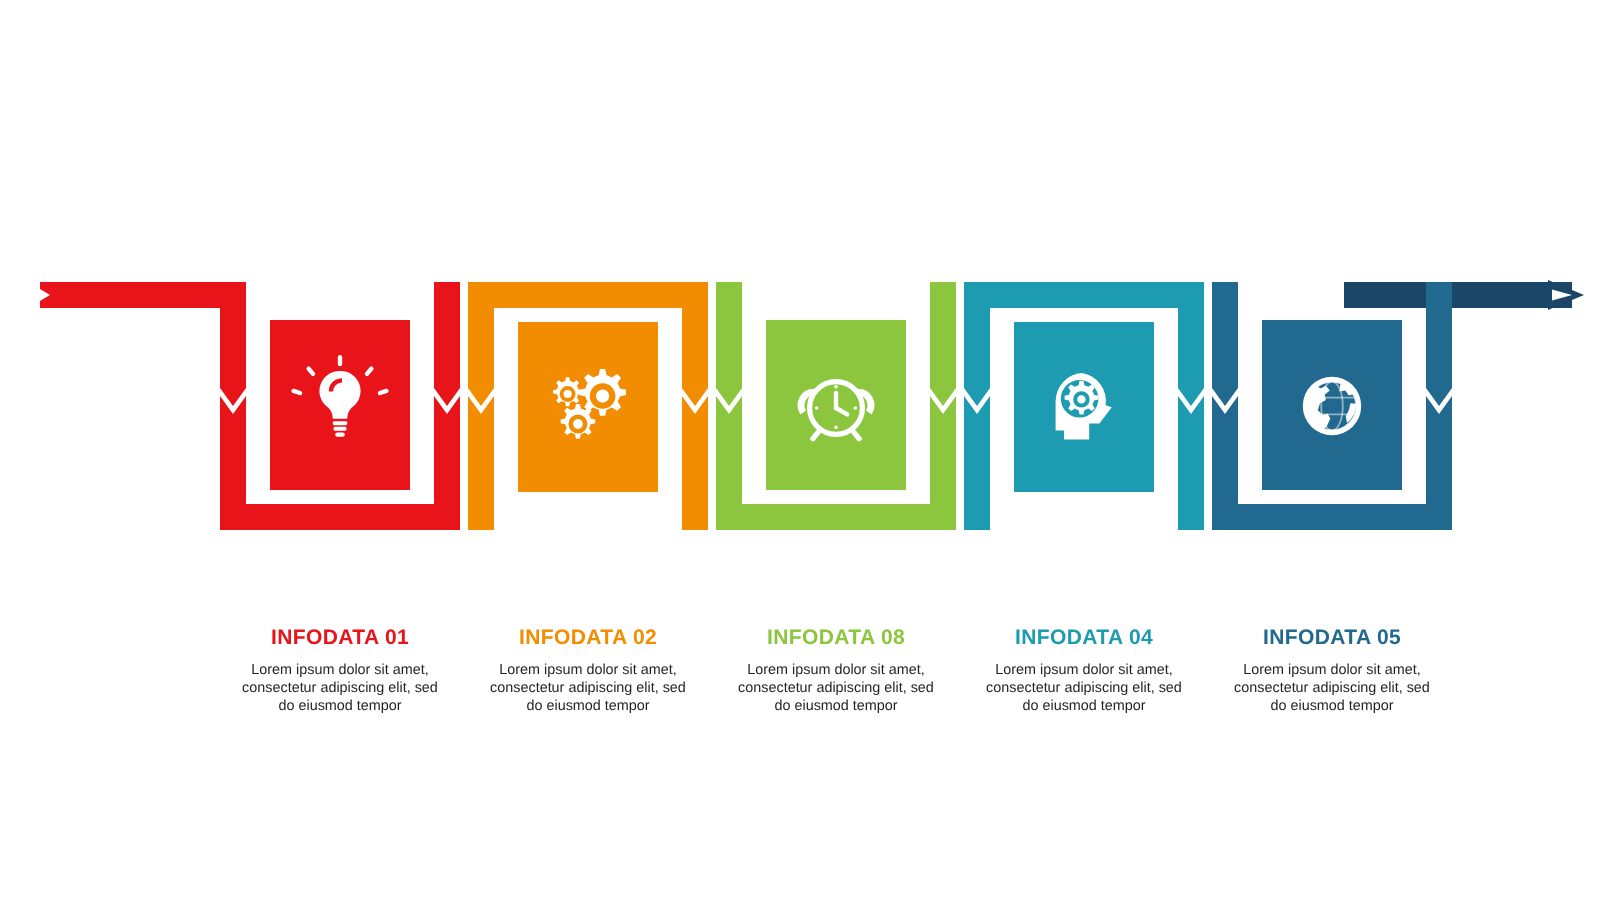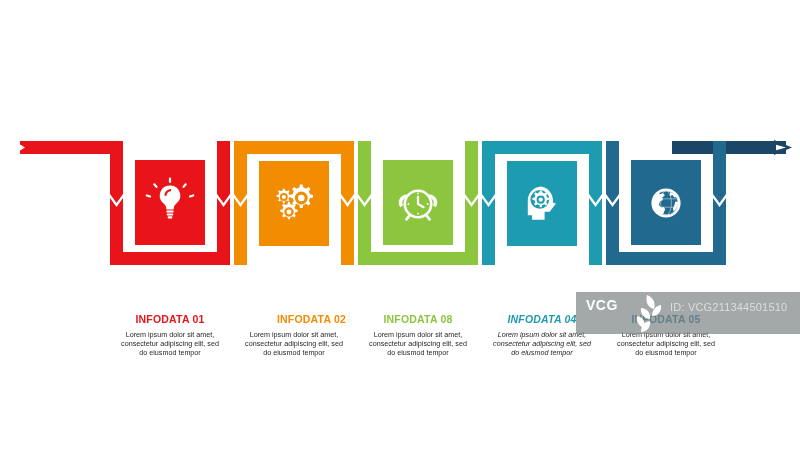--- a/index.html
+++ b/index.html
@@ -195,46 +195,35 @@
   </svg>
 
   <div class="captions">
 
     <div class="caption" style="left:118px;top:313px;">
       <div class="cap-title" style="color:#E8141A;">INFODATA 01</div>
       <div class="cap-body">Lorem ipsum dolor sit amet, consectetur adipiscing elit, sed do eiusmod tempor</div>
     </div>
 
     <div class="caption" style="left:242px;top:313px;">
-      <div class="cap-title" style="color:#F28C00;text-align:right;">INFODATA 02</div>
+      <div class="cap-title" style="color:#F28C00;">INFODATA 02</div>
       <div class="cap-body">Lorem ipsum dolor sit amet, consectetur adipiscing elit, sed do eiusmod tempor</div>
     </div>
 
     <div class="caption" style="left:366px;top:313px;">
       <div class="cap-title" style="color:#8CC63F;">INFODATA 08</div>
       <div class="cap-body">Lorem ipsum dolor sit amet, consectetur adipiscing elit, sed do eiusmod tempor</div>
     </div>
 
-    <div class="caption" style="left:490px;top:313px;font-style:italic;">
+    <div class="caption" style="left:490px;top:313px;">
       <div class="cap-title" style="color:#1D9BB0;">INFODATA 04</div>
       <div class="cap-body">Lorem ipsum dolor sit amet, consectetur adipiscing elit, sed do eiusmod tempor</div>
     </div>
 
     <div class="caption" style="left:614px;top:313px;">
       <div class="cap-title" style="color:#21698F;">INFODATA 05</div>
       <div class="cap-body">Lorem ipsum dolor sit amet, consectetur adipiscing elit, sed do eiusmod tempor</div>
     </div>
 
   </div>
 
-  <div class="wm">
-    <div class="wm-logo">VCG</div>
-    <svg class="wm-mark" viewBox="0 0 34 42">
-      <path d="M17 3 C 23 5, 26 11, 24 17 C 19 16, 15 11, 17 3 Z" fill="#ffffff"></path>
-      <path d="M31 13 C 32 19, 28 24, 22 24 C 22 19, 25 14, 31 13 Z" fill="#ffffff"></path>
-      <path d="M11 16 C 17 16, 21 21, 20 27 C 14 26, 10 22, 11 16 Z" fill="#ffffff"></path>
-      <path d="M20 29 C 21 35, 17 40, 11 40 C 11 34, 14 30, 20 29 Z" fill="#ffffff"></path>
-      <path d="M7 24 C 13 25, 16 30, 14 36 C 9 34, 6 30, 7 24 Z" fill="#ffffff"></path>
-    </svg>
-    <div class="wm-id">ID: VCG211344501510</div>
-  </div>
 
 </div>
 
 </body></html>

